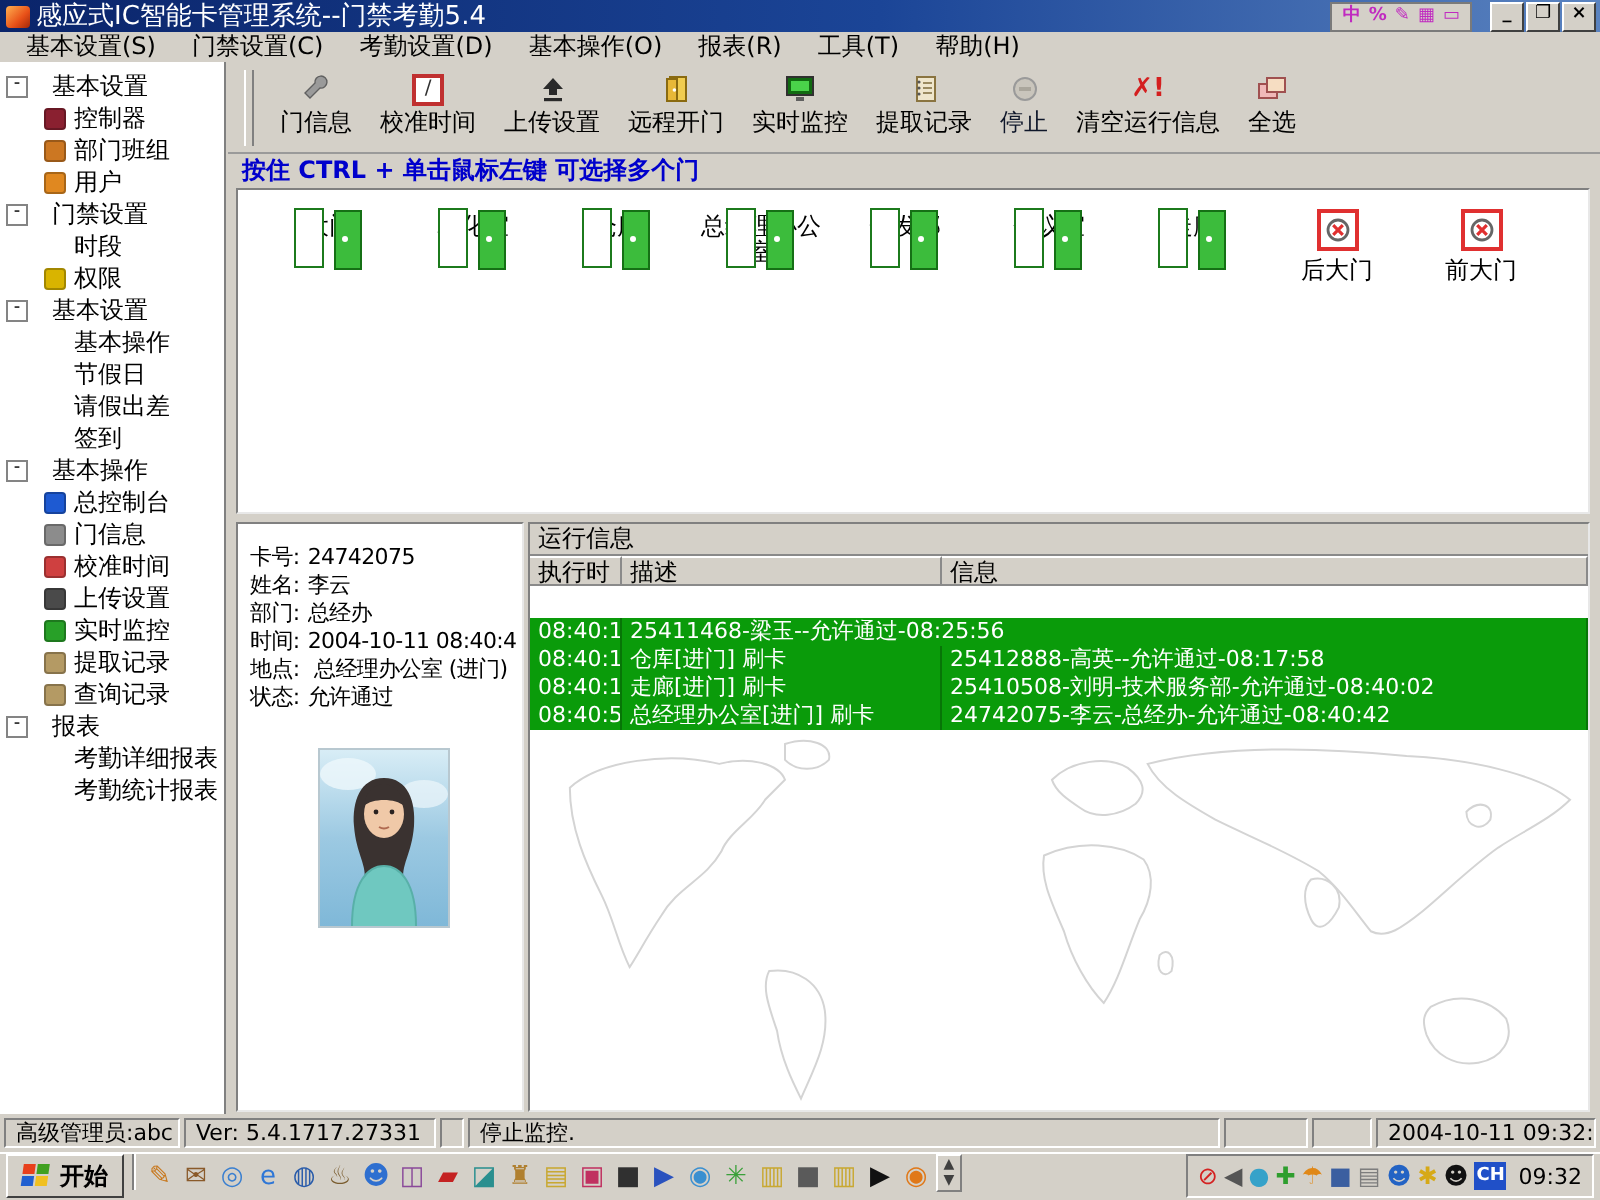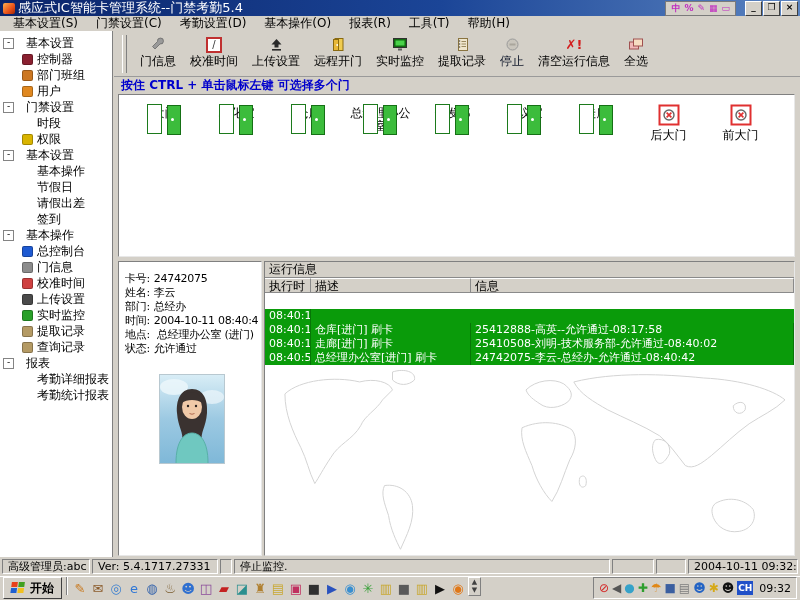--- a/index.html
+++ b/index.html
@@ -456,20 +456,21 @@
   </div>
   <div id="mrows">
 
   <div class="mrow blank">
         <span class="w0"></span>
         <span class="w1"></span>
         <span class="w2"></span>
       </div>
       <div class="mrow green">
         <span class="w0">08:40:17</span>
+        <span class="w2">25411468-梁玉--允许通过-08:25:56</span>
       </div>
       <div class="mrow green">
         <span class="w0">08:40:18</span>
         <span class="w1">仓库[进门] 刷卡</span>
         <span class="w2">25412888-高英--允许通过-08:17:58</span>
       </div>
       <div class="mrow green">
         <span class="w0">08:40:18</span>
         <span class="w1">走廊[进门] 刷卡</span>
         <span class="w2">25410508-刘明-技术服务部-允许通过-08:40:02</span>

